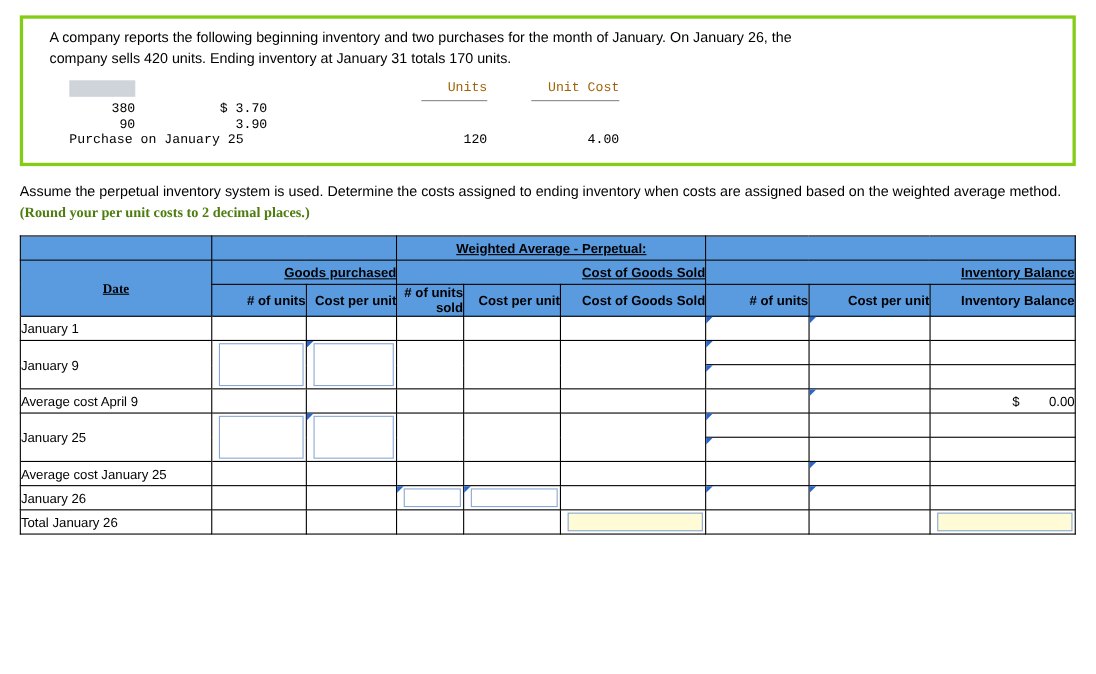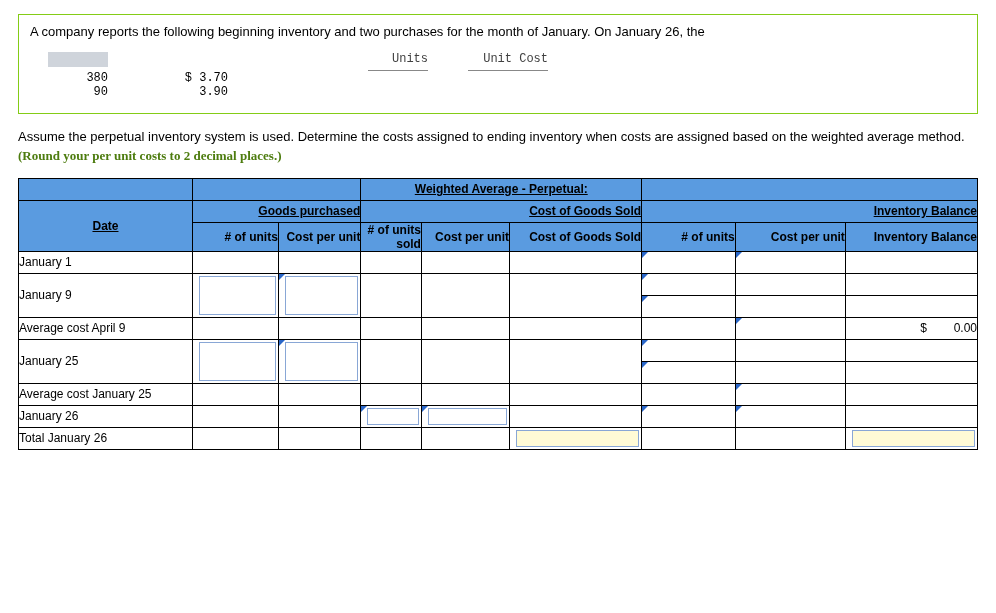--- a/index.html
+++ b/index.html
@@ -1,36 +1,36 @@
 <!DOCTYPE html>
 <html><head>
 <meta charset="utf-8">
 <style>
   body { font-family: Arial, sans-serif; font-size: 13px; color: #000; margin: 0; padding: 14px 18px; width: 960px; }
-  .box { border: 1px solid #84cc16; padding: 8px 18px 14px 11px; margin-bottom: 14px; position: relative; }
+  .box { border: 3px solid #84cc16; padding: 8px 18px 14px 24px; margin-bottom: 14px; position: relative; }
   .q-text { line-height: 1.45; }
   .data-block { margin: 10px 0 0 18px; }
   .data-row { display: flex; }
   .data-row > span { font-family: "Courier New", monospace; font-size: 12px; }
   .d-desc { width: 320px; display: inline-block; }
   .d-head-units { width: 60px; text-align: right; display: inline-block; }
   .d-head-cost { width: 80px; text-align: right; display: inline-block; margin-left: 40px; }
-  .d-head-units.header, .d-head-cost.header { color:#404040; border-bottom:1px solid #888; }
+  .d-head-units.header, .d-head-cost.header { color:#a16207; border-bottom:1px solid #888; }
   .d-head-desc-bg { background:#cfd4db; display:inline-block; width:60px; height:15px;}
   .instr { line-height: 1.45; margin-bottom: 12px; }
   .red { color: #4d7c0f; font-weight: bold; font-family: Liberation Serif, serif; }
   table.worksheet { border-collapse: collapse; width: 960px; }
   table.worksheet td, table.worksheet th {
     border: 1px solid #000; font-size: 12px; padding: 0;
     height: 22px; box-sizing: border-box; vertical-align: middle;
   }
   .hdr-blue { background: #5a9be0; }
   .hdr-mid  { background: #5a9be0; text-align:center; font-weight:bold; text-decoration: underline; }
   .hdr-sub  { background: #5a9be0; text-align:right; font-weight:bold; }
-  .hdr-date { background: #5a9be0; text-align:center; font-weight:bold; text-decoration: underline; }
+  .hdr-date { background: #5a9be0; text-align:center; font-weight:bold; text-decoration: underline; font-family: Liberation Serif, serif; }
   .row-lbl { padding-left:4px; }
   .cell-input { width: 100%; height: 100%; position: relative; }
   .cell-input::after {
     content:""; position:absolute; top:2px; bottom:2px; left:6px; right:2px;
     border:1px solid #89a7d6; background:#fff;
   }
   .cell-input-yellow::after { background:#fffbd6; }
   .val-right { text-align:right; padding-right:6px; }
   .tick { position:relative; }
   .tick::before {
@@ -38,34 +38,40 @@
      border-left:6px solid #2a67c9; border-bottom:6px solid transparent;
   }
   .merge-top { border-bottom:none !important; }
 </style>
 </head>
 <body>
 
 <div class="box">
   <div class="q-text">
     <span>A company reports the following beginning inventory and two purchases for the month of January. On January 26, the</span><br>
+    <span>company sells 420 units. Ending inventory at January 31 totals 170 units.</span>
   </div>
   <div class="data-block">
     <div class="data-row">
       <span class="d-desc"><span class="d-head-desc-bg"></span></span>
       <span class="d-head-units header">Units</span>
       <span class="d-head-cost header">Unit Cost</span>
     </div>
     <div class="data-row">
       <span class="d-head-units">380</span>
       <span class="d-head-cost">$ 3.70</span>
     </div>
     <div class="data-row">
       <span class="d-head-units">90</span>
       <span class="d-head-cost">3.90</span>
+    </div>
+    <div class="data-row">
+      <span class="d-desc">Purchase on January 25</span>
+      <span class="d-head-units">120</span>
+      <span class="d-head-cost">4.00</span>
     </div>
   </div>
 </div>
 
 <div class="instr">
   <span>Assume the perpetual inventory system is used. Determine the costs assigned to ending inventory when costs are assigned based on the weighted average method. </span><span class="red">(Round your per unit costs to 2 decimal places.)</span>
 </div>
 
 <table class="worksheet">
   <colgroup>

